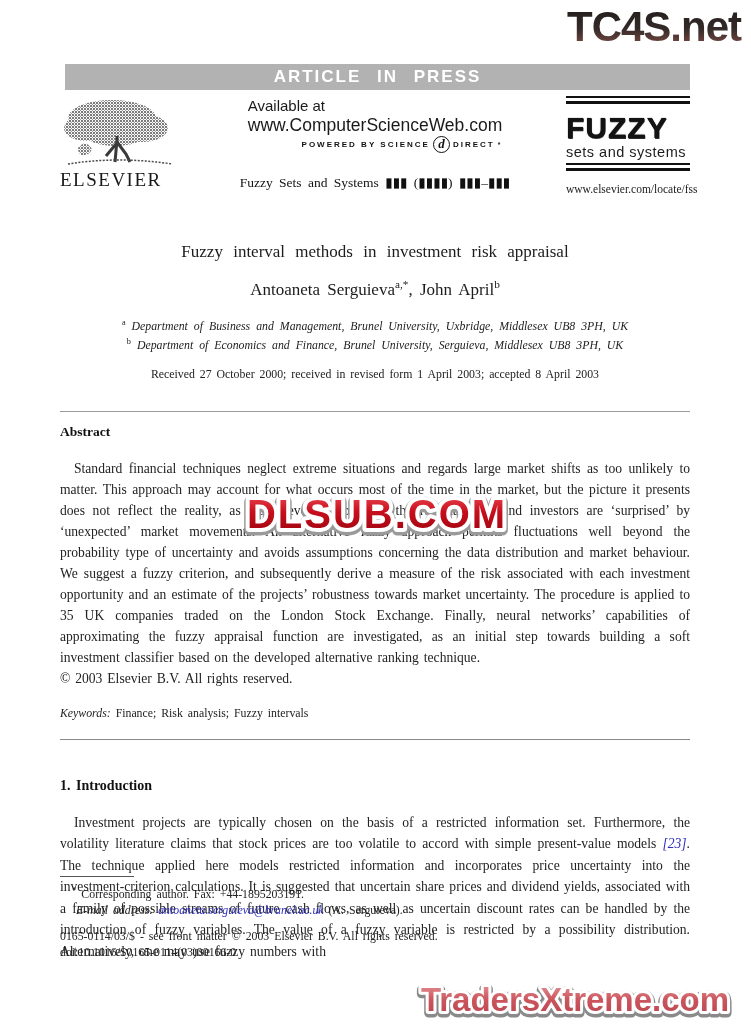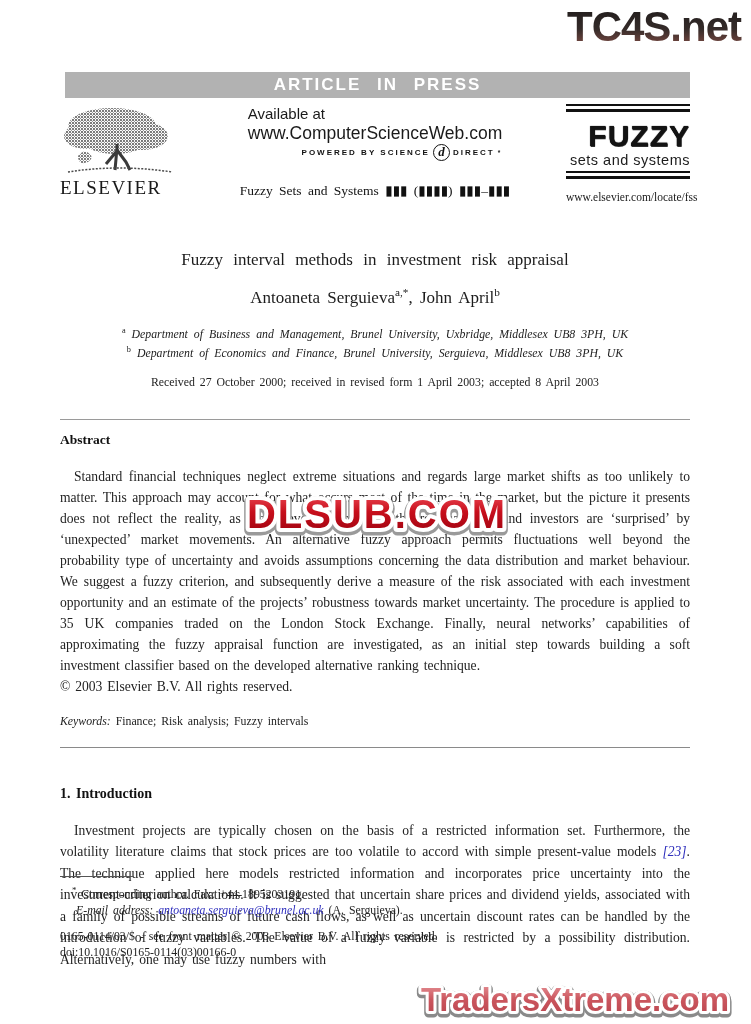--- a/index.html
+++ b/index.html
@@ -1,18 +1,18 @@
 <!DOCTYPE html>
 <html><head>
 <meta charset="utf-8">
 <style>
   html,body{margin:0;padding:0;background:#e8e8e8;}
   .page{position:relative;width:751px;height:1024px;background:#ffffff;overflow:hidden;
         font-family:"Liberation Serif",serif;color:#232323;}
-  .content{padding:8px 61px 0 60px;}
+  .content{padding:0 61px 0 60px;}
 
   
   .banner{margin:64px 0 0 5px;width:625px;height:26px;background:#b2b2b2;
           font-family:"Liberation Sans",sans-serif;font-weight:bold;font-size:17px;
           letter-spacing:2px;word-spacing:9px;color:#ffffff;text-align:center;line-height:26px;}
 
   
   .header-row{margin-top:6px;display:flex;justify-content:space-between;align-items:flex-start;}
   .col-elsevier{width:124px;text-align:left;}
   .elsevier-name{font-size:19px;letter-spacing:1.5px;color:#1a1a1a;margin-top:1px;}
@@ -20,21 +20,21 @@
   .avail-block{display:inline-block;text-align:left;font-family:"Liberation Sans",sans-serif;color:#1a1a1a;}
   .avail-line{font-size:15px;line-height:18px;}
   .site-line{font-size:17.5px;line-height:21px;}
   .powered-line{text-align:center;font-family:"Liberation Sans",sans-serif;font-size:8px;
                 font-weight:bold;letter-spacing:2px;color:#111;margin-top:0;
                 display:flex;align-items:center;justify-content:flex-end;gap:3px;}
   .at-circle{display:inline-block;width:15px;height:15px;border:1.4px solid #111;border-radius:50%;
              font-family:"Liberation Serif",serif;font-style:italic;font-weight:bold;font-size:13px;
              line-height:14px;text-align:center;letter-spacing:0;}
   .journal-ref{font-size:13.5px;word-spacing:3px;color:#111;margin-top:21px;}
-  .col-fuzzy{width:124px;text-align:right;}
+  .col-fuzzy{width:124px;text-align:left;}
   .dbl-rule{height:3px;border-top:2px solid #111;border-bottom:3px solid #111;}
   .fuzzy-word{font-family:"Liberation Sans",sans-serif;font-weight:bold;font-size:30px;line-height:30px;
               letter-spacing:1px;color:#131313;margin-top:9px;text-shadow:0 0 1px #000,0.5px 0.5px 0 #333;}
   .fuzzy-sub{font-family:"Liberation Sans",sans-serif;font-size:14.5px;color:#1c1c1c;
              letter-spacing:0.5px;margin:1px 0 3px 0;}
   .locate{font-size:11.5px;color:#1a1a1a;margin-top:12px;white-space:nowrap;}
 
   
   .title{margin-top:47px;text-align:center;font-size:17px;word-spacing:6px;color:#1c1c1c;font-weight:normal;}
   .authors{margin-top:16px;text-align:center;font-size:17px;word-spacing:3px;color:#1c1c1c;}

